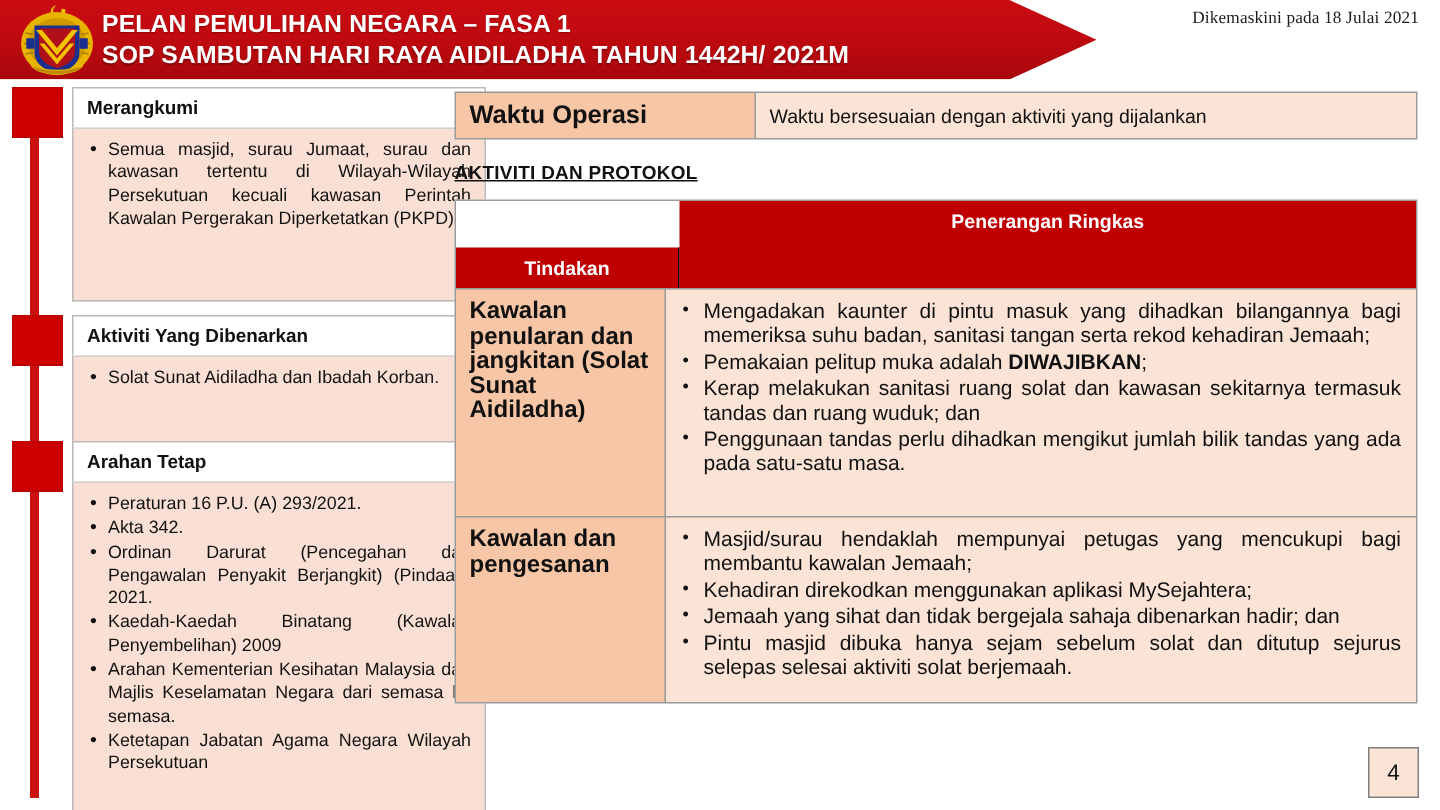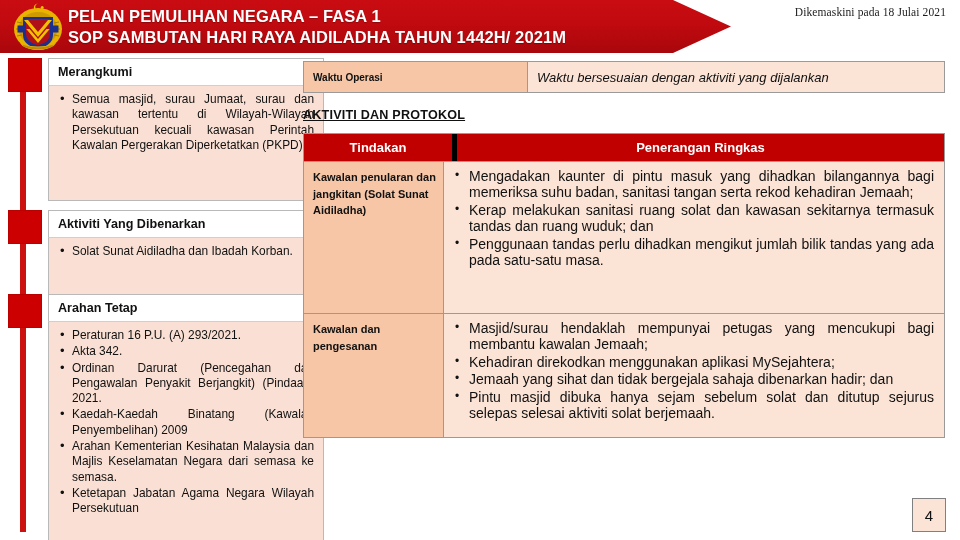--- a/index.html
+++ b/index.html
@@ -75,51 +75,51 @@
   #panel-aktiviti .lp-body{height:52px;}
   #panel-arahan{top:294px;}
   #panel-arahan .lp-body{height:222px;}
 
   
   .waktu{
     position:absolute;left:303px;top:61px;width:642px;height:32px;
     display:flex;border:1px solid #9a9a9a;box-sizing:border-box;
   }
   .waktu-label{
-    width:224px;background:#f6c6a6;border-right:1px solid #9a9a9a;
+    width:200px;background:#f6c6a6;border-right:1px solid #9a9a9a;
     display:flex;align-items:center;padding-left:9px;box-sizing:border-box;
-    font-weight:bold;font-size:10px;color:#111;
+    font-weight:bold;font-size:17px;color:#111;
   }
   .waktu-value{
     flex:1;background:#fbe3d6;display:flex;align-items:center;
-    padding-left:9px;box-sizing:border-box;font-size:13px;color:#111;font-style:italic;
+    padding-left:9px;box-sizing:border-box;font-size:13px;color:#111;
   }
 
   .section-title{
     position:absolute;left:303px;top:108px;
     font-weight:bold;font-size:12.6px;color:#111;
     text-decoration:underline;letter-spacing:.2px;
   }
 
   
   .table{
     position:absolute;left:303px;top:133px;width:642px;
     border:1px solid #9a9a9a;box-sizing:border-box;background:#fff;
   }
   .trow{display:flex;}
   .thead .tcell{
     background:#c00000;color:#ffffff;font-weight:bold;font-size:13px;
     text-align:center;padding:6px 4px 6px 4px;
   }
-  .thead .tc-left{width:140px;border-right:5px solid #000000;}
+  .thead .tc-left{width:140px;border-right:1px solid #000000;margin-top:31px;}
   .thead .tc-right{flex:1;}
   .tbody .tc-left{
     width:140px;background:#f6c6a6;border-right:1px solid #9a9a9a;
     border-top:1px solid #9a9a9a;
-    font-weight:bold;font-size:11px;line-height:16.5px;color:#111;
+    font-weight:bold;font-size:16px;line-height:16.5px;color:#111;
     padding:7px 6px 7px 9px;box-sizing:border-box;
   }
   .tbody .tc-right{
     flex:1;background:#fbe3d6;border-top:1px solid #9a9a9a;
     padding:6px 10px 8px 8px;box-sizing:border-box;
   }
   .tbody ul{margin:0;padding:0;list-style:none;}
   .tbody li{
     position:relative;padding-left:17px;margin-bottom:1px;
     font-size:14px;line-height:16.4px;color:#111;
@@ -236,20 +236,21 @@
     <div class="trow thead">
       <div class="tcell tc-left">Tindakan</div>
       <div class="tcell tc-right">Penerangan Ringkas</div>
     </div>
 
     <div class="trow tbody" id="row-kawalan-penularan">
       <div class="tc-left">Kawalan penularan dan jangkitan (Solat Sunat Aidiladha)</div>
       <div class="tc-right">
         <ul>
           <li>Mengadakan kaunter di pintu masuk yang dihadkan bilangannya bagi memeriksa suhu badan, sanitasi tangan serta rekod kehadiran Jemaah;</li>
+          <li>Pemakaian pelitup muka adalah <b>DIWAJIBKAN</b>;</li>
           <li>Kerap melakukan sanitasi ruang solat dan kawasan sekitarnya termasuk tandas dan ruang wuduk; dan</li>
           <li>Penggunaan tandas perlu dihadkan mengikut jumlah bilik tandas yang ada pada satu-satu masa.</li>
         </ul>
       </div>
     </div>
 
     <div class="trow tbody" id="row-kawalan-pengesanan">
       <div class="tc-left">Kawalan dan pengesanan</div>
       <div class="tc-right">
         <ul>

